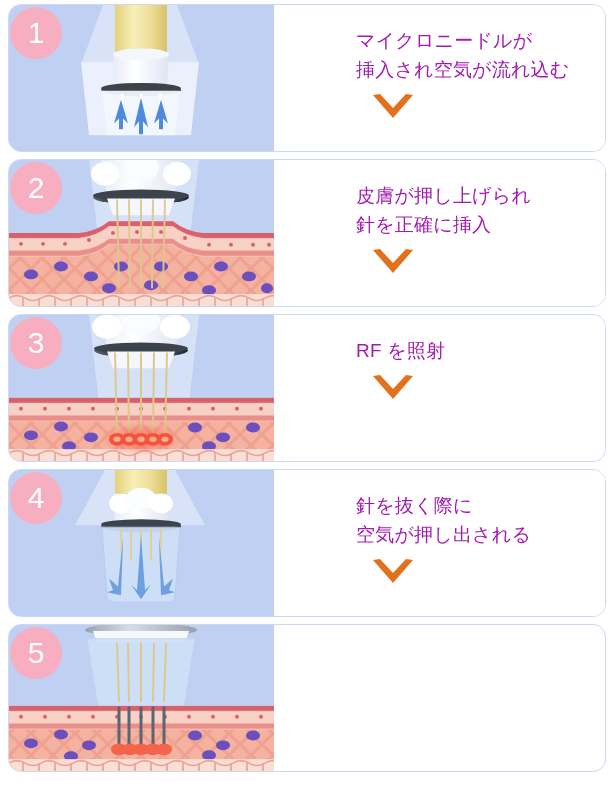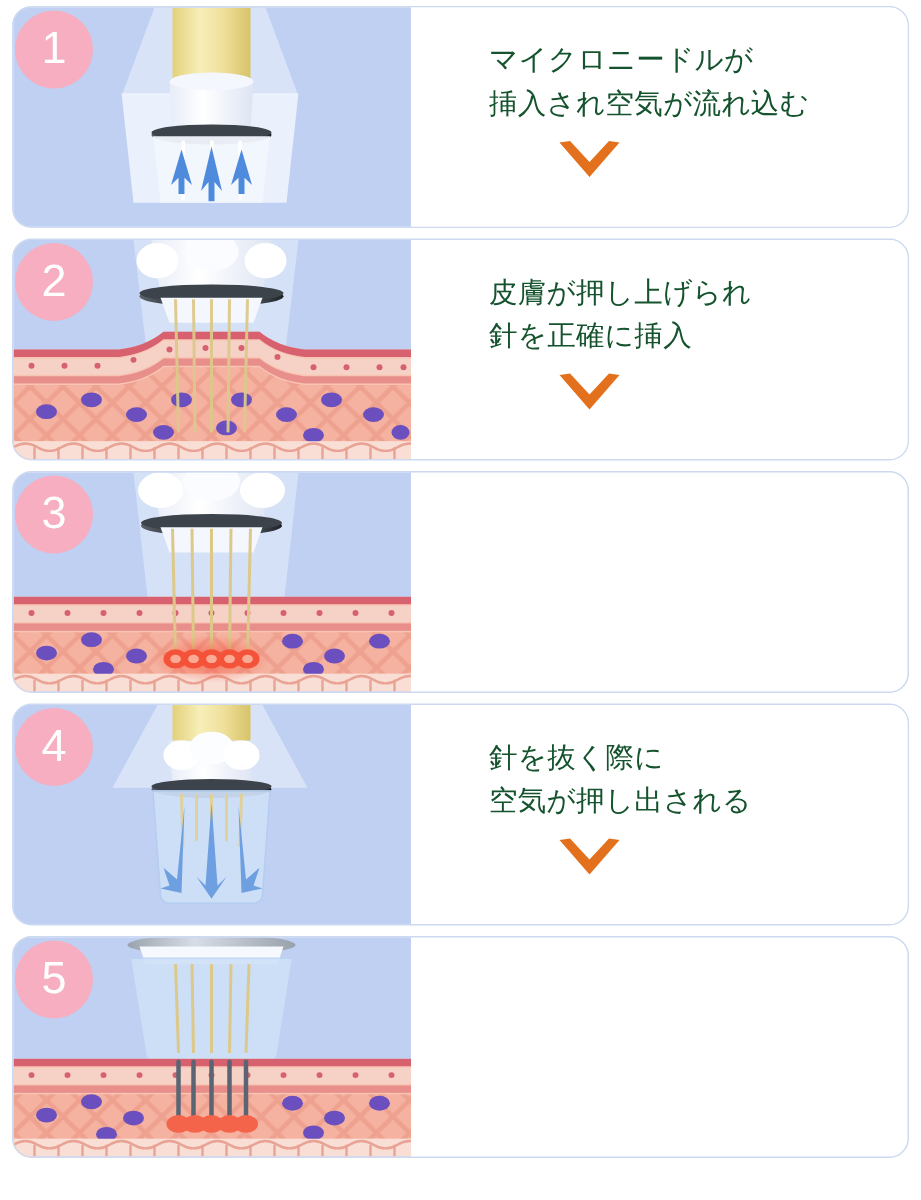--- a/index.html
+++ b/index.html
@@ -74,23 +74,24 @@
     padding: 22px 0 0 52px;
     background: #ffffff;
     border-radius: 0 12px 12px 0;
     display: flex;
     flex-direction: column;
     justify-content: flex-start;
   }
   .caption {
     font-size: 19px;
     line-height: 1.52;
-    color: #14532d;
+    color: #a21caf;
     white-space: pre-line;
     letter-spacing: 0.2px;
+    margin-left: 30px;
   }
   .chevron-wrap {
     margin-top: 8px;
     padding-left: 44px;
   }
   .chev {
     display: block;
   }
 </style>
 </head>
@@ -346,20 +347,28 @@
         </g>
         <g fill="#fbaa94">
           <ellipse cx="108" cy="126" rx="3.6" ry="2.8"></ellipse>
           <ellipse cx="120" cy="126" rx="3.6" ry="2.8"></ellipse>
           <ellipse cx="132" cy="126" rx="3.6" ry="2.8"></ellipse>
           <ellipse cx="144" cy="126" rx="3.6" ry="2.8"></ellipse>
           <ellipse cx="156" cy="126" rx="3.6" ry="2.8"></ellipse>
         </g>
       </svg>
     </div>
+    <div class="text-panel">
+      <div class="caption">RF を照射</div>
+      <div class="chevron-wrap">
+        <svg class="chev" width="46" height="26" viewBox="0 0 46 26">
+          <path d="M3,2 L10,1 L23,15 L36,1 L43,2 L23,25 Z" fill="#e2701c"></path>
+        </svg>
+      </div>
+    </div>
   </div>
 
   <div class="step-card">
     <div class="step-badge">4</div>
     <div class="illus">
       <svg viewBox="0 0 265 148" preserveAspectRatio="none">
         <defs>
           <linearGradient id="gold4" x1="0" y1="0" x2="1" y2="0">
             <stop offset="0" stop-color="#e3d07a"></stop>
               <stop offset="0.35" stop-color="#f7efb8"></stop>

